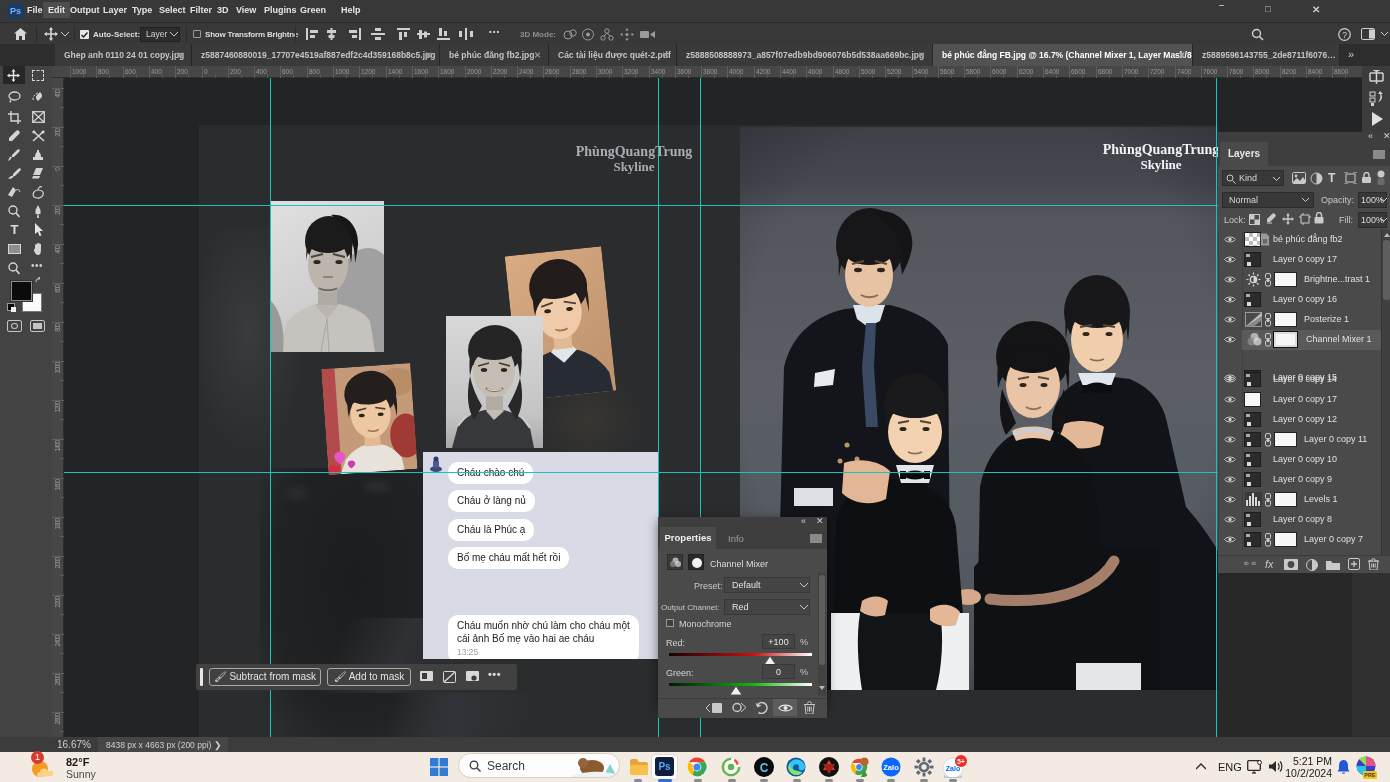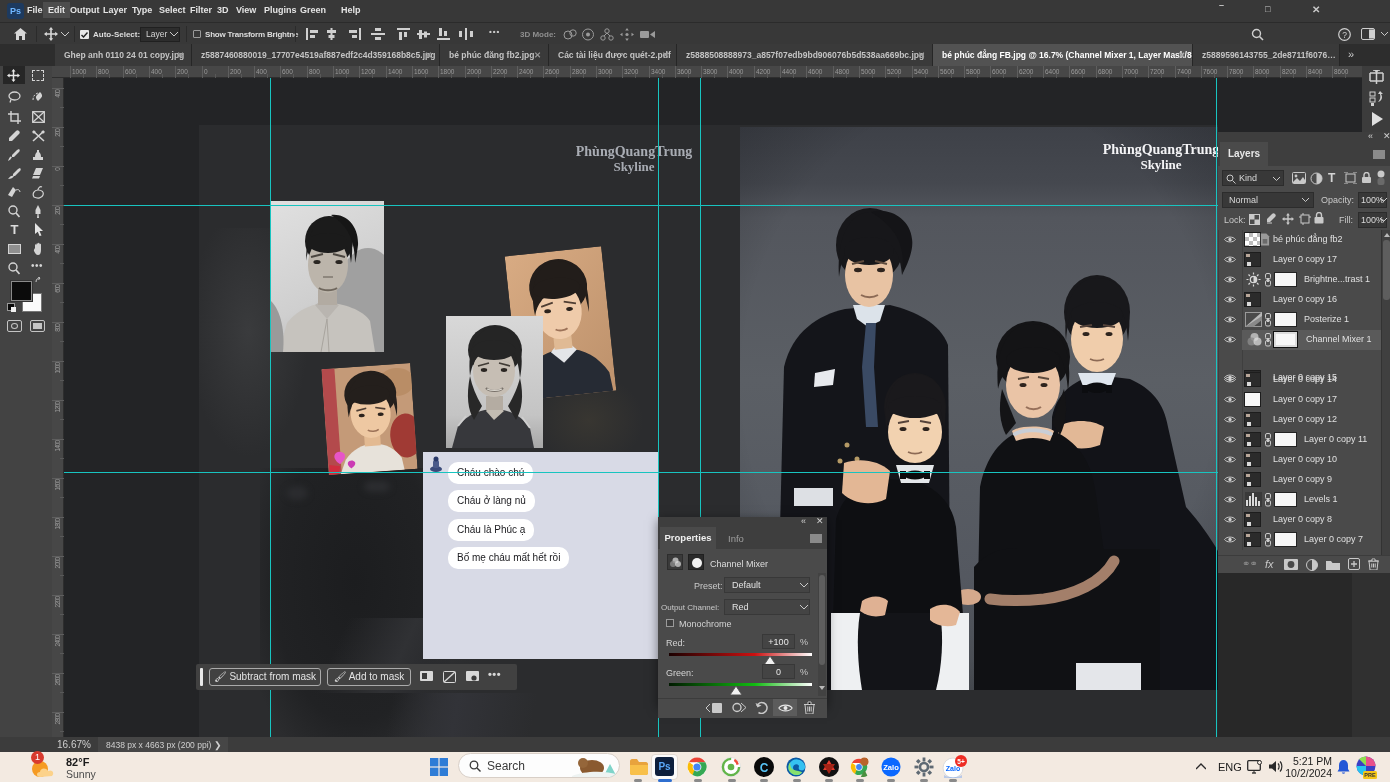--- a/index.html
+++ b/index.html
@@ -696,20 +696,21 @@
       <div class="abs" style="left:359px; top:374px; width:235px; height:207px; background:#d8dae6; overflow:hidden;">
         <svg class="abs" style="left:6px; top:4px;" width="14" height="16" viewBox="0 0 14 16">
             <ellipse cx="7" cy="13" rx="6" ry="3" fill="#3a4a7a"></ellipse>
             <rect x="4" y="4" width="6" height="8" rx="2" fill="#4a5a8a"></rect>
             <circle cx="7" cy="3" r="2.5" fill="#2a3a6a"></circle>
           </svg>
         <div class="chatb" style="left:25px; top:10px;">Cháu chào chú</div>
         <div class="chatb" style="left:25px; top:38px;">Cháu ở làng nủ</div>
         <div class="chatb" style="left:25px; top:67px;">Cháu là Phúc ạ</div>
         <div class="chatb" style="left:25px; top:95px;">Bố mẹ cháu mất hết rồi</div>
+        <div class="chatb" style="left:25px; top:163px; line-height:13px;">Cháu muốn nhờ chú làm cho cháu một<br>cái ảnh Bố mẹ vào hai ae cháu<br><span style="color:#9a9aa4; font-size:8.5px;">13:25</span></div>
       </div>
 
       <div class="abs" style="left:460px; top:66px; width:220px; text-align:center; color:#b6bac2; opacity:0.9; font-family:'Liberation Serif', serif; font-weight:bold; font-size:14px; line-height:15px;">PhùngQuangTrung<br><span style="font-size:13px;">Skyline</span></div>
 
       <div class="abs" style="left:132px; top:586px; width:321px; height:26px; background:#414141; border-radius:2px; z-index:50;">
         <div class="abs" style="left:4px; top:4px; width:3px; height:18px; background:#e8e8e8; border-radius:1px;"></div>
         <div class="abs" style="left:13px; top:4px; width:112px; height:18px; border:1px solid #aaaaaa; border-radius:3px; color:#e4e4e4; font-size:10px; line-height:16px; text-align:center;">🖌 Subtract from mask</div>
         <div class="abs" style="left:131px; top:4px; width:84px; height:18px; border:1px solid #aaaaaa; border-radius:3px; color:#e4e4e4; font-size:10px; line-height:16px; text-align:center;">🖌 Add to mask</div>
         <svg class="abs" style="left:224px; top:7px;" width="13" height="12" viewBox="0 0 13 12">
             <rect x="0" y="0" width="13" height="10" rx="1" fill="#d8d8d8"></rect>

